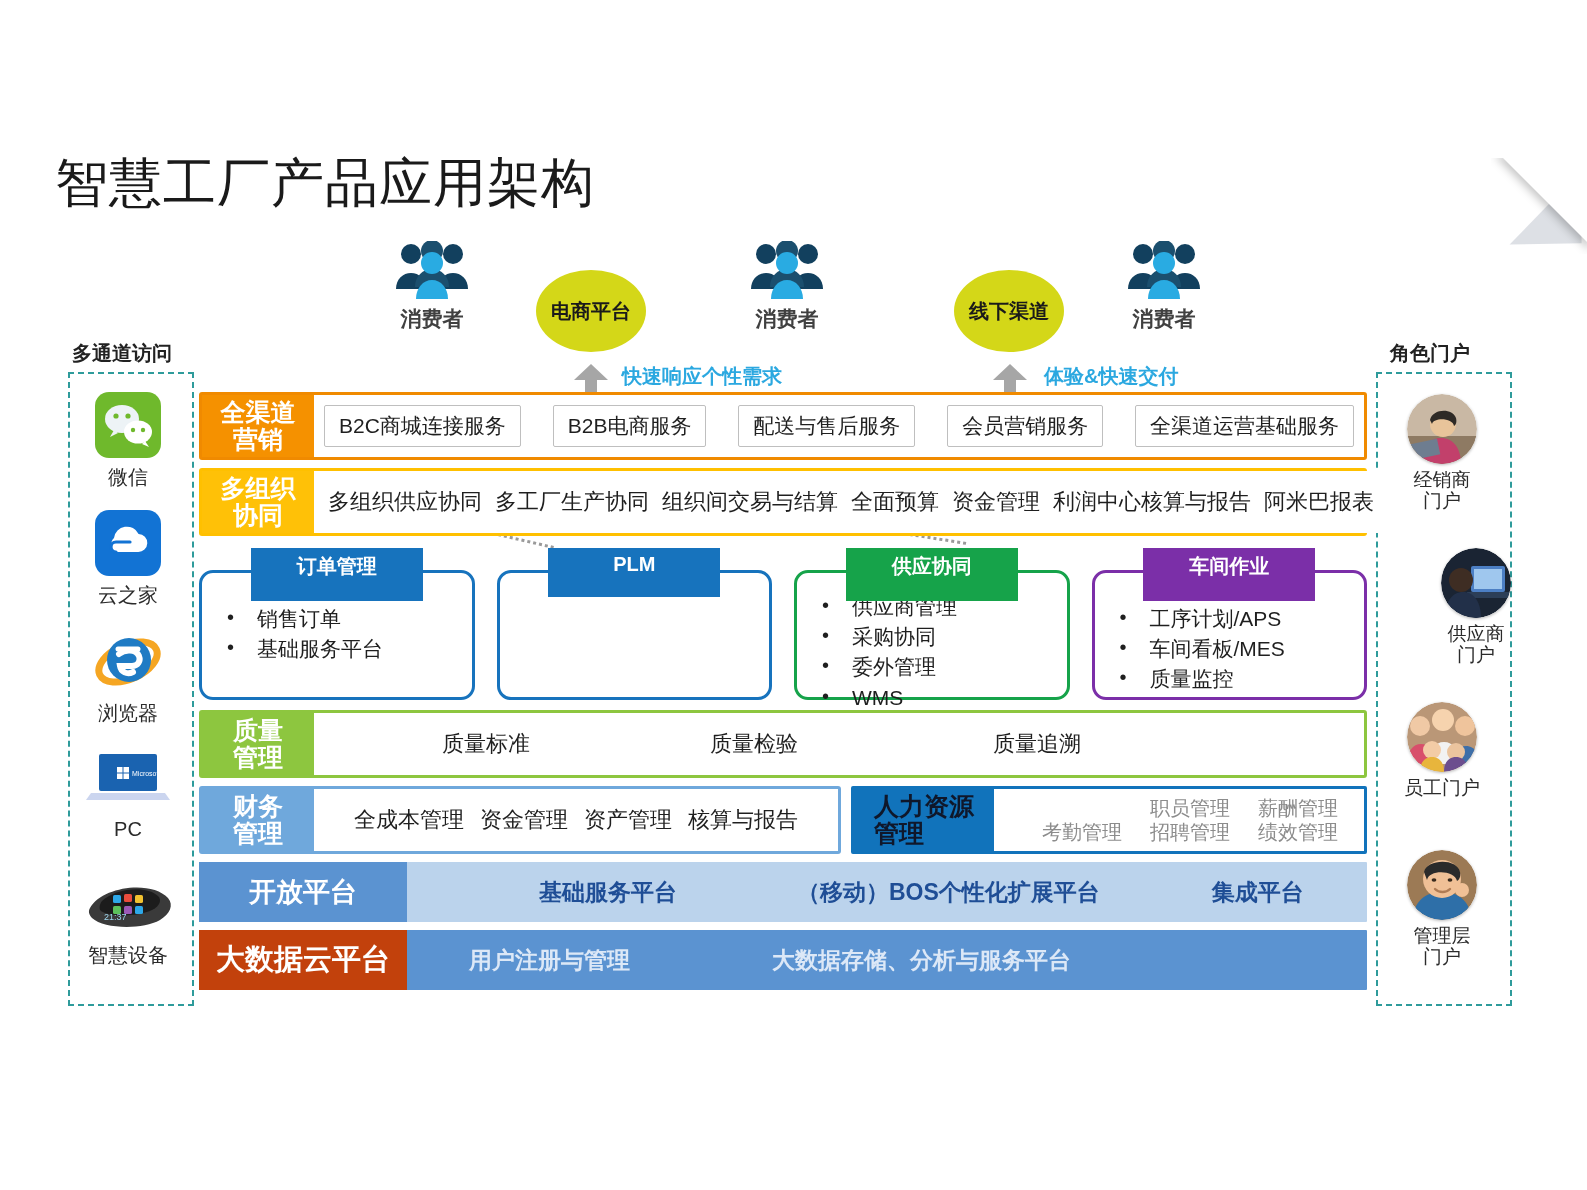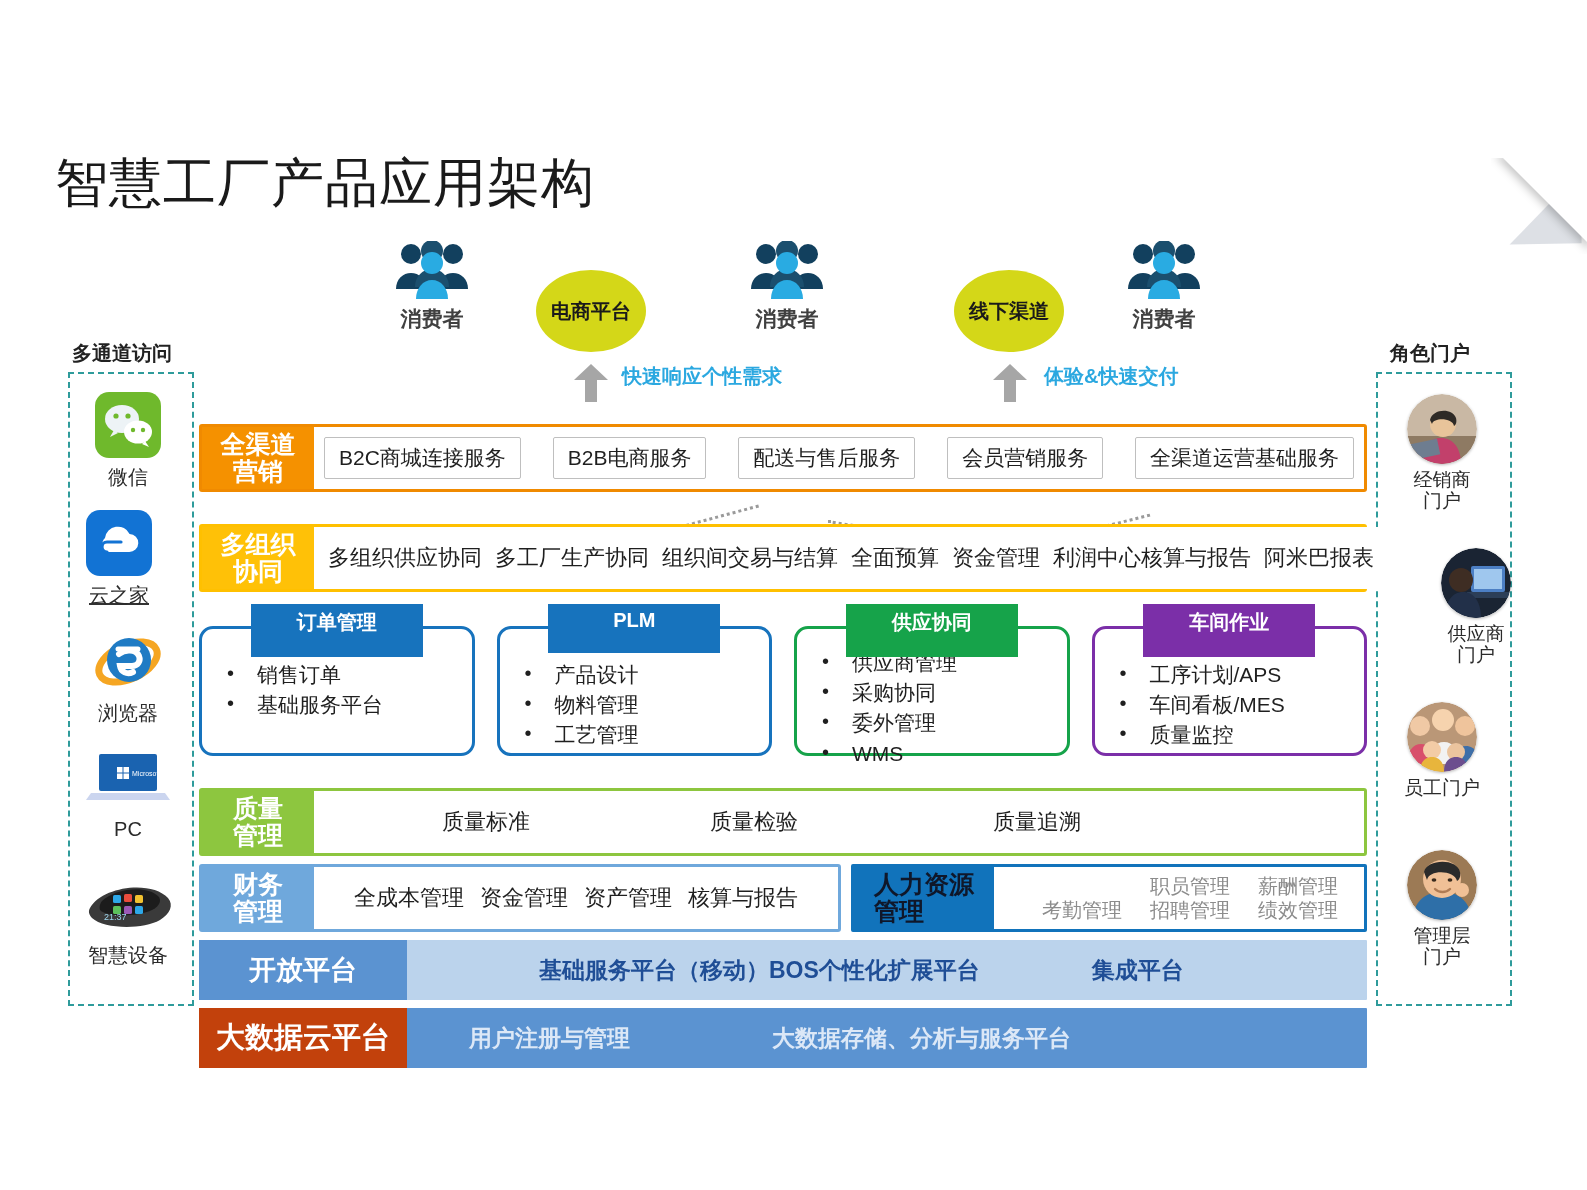--- a/index.html
+++ b/index.html
@@ -81,21 +81,21 @@
     display:block;margin-top:5px;font-size:19px;color:#2b2b2b;line-height:1.12;
   }
   .avatar{
     width:70px;height:70px;border-radius:50%;margin:0 auto;display:block;
     box-shadow:0 1px 3px rgba(0,0,0,.28);overflow:hidden;
   }
 
   
   .stack{position:absolute;left:199px;top:392px;width:1168px;}
 
-  .band{position:relative;display:flex;align-items:stretch;margin-bottom:8px;margin-top:32px;}
+  .band{position:relative;display:flex;align-items:stretch;margin-bottom:8px;}
   .band .tag{
     flex:0 0 112px;display:flex;flex-direction:column;align-items:center;justify-content:center;
     color:#fff;font-weight:bold;font-size:25px;line-height:1.08;text-align:center;
   }
   .band .body{
     flex:1 1 auto;background:#fff;display:flex;align-items:center;
   }
 
   
   .band-omni{border:3px solid #F08A00;border-radius:3px;height:62px;}
@@ -168,21 +168,21 @@
     padding-right:12px;white-space:nowrap;}
   .hr-line span{display:inline-block;width:108px;text-align:center;}
 
   
   .band-open{height:60px;display:flex;background:#BBD3EC;border-radius:1px;margin-bottom:8px;}
   .band-open .tag{flex:0 0 208px;background:#5B93D1;color:#fff;font-weight:bold;font-size:27px;
     display:flex;align-items:center;justify-content:center;}
   .band-open .body{flex:1;display:flex;align-items:center;color:#1F4E96;font-weight:bold;font-size:23px;}
   .band-open .oi{white-space:nowrap;}
   .band-open .oi:nth-child(1){margin-left:132px;}
-  .band-open .oi:nth-child(2){}
+  .band-open .oi:nth-child(2){margin-left:120px;}
   .band-open .oi:nth-child(3){margin-left:112px;}
 
   
   .band-big{height:60px;display:flex;background:#5B93D1;border-radius:1px;}
   .band-big .tag{flex:0 0 208px;background:#c2410c;color:#fff;font-weight:bold;font-size:29px;
     display:flex;align-items:center;justify-content:center;}
   .band-big .body{flex:1;display:flex;align-items:center;color:#DCE8F7;font-weight:bold;font-size:23px;}
   .band-big .bi{white-space:nowrap;}
   .band-big .bi:nth-child(1){margin-left:62px;}
   .band-big .bi:nth-child(2){margin-left:142px;}
@@ -288,21 +288,21 @@
           <circle cx="33" cy="24" r="2.6" fill="#6FB92C"></circle>
         <ellipse cx="43" cy="40" rx="14" ry="11.5" fill="#FFFFFF"></ellipse>
         <path d="M50 49l4 6-7-3z" fill="#FFFFFF"></path>
         <circle cx="38" cy="38" r="2.2" fill="#6FB92C"></circle>
           <circle cx="48" cy="38" r="2.2" fill="#6FB92C"></circle>
       </svg>
     </span>
     <span class="cap">微信</span>
   </div>
 
-  <div class="chanitem" style="left:59px;top:510px;text-decoration:underline;">
+  <div class="chanitem" style="left:68px;top:510px;">
     <span>
       <svg width="66" height="66" viewBox="0 0 66 66" xmlns="http://www.w3.org/2000/svg">
         <rect x="0" y="0" width="66" height="66" rx="14" fill="#1273D4"></rect>
         <path d="M21 42h22a9 9 0 0 0 .6-18 13 13 0 0 0-24.6 4A8.5 8.5 0 0 0 21 42z" fill="#FFFFFF"></path>
         <path d="M21 42c-3 0-5-2-5-5s2-5 5-5h14" fill="none" stroke="#1273D4" stroke-width="3.2" stroke-linecap="round"></path>
       </svg>
     </span>
     <span class="cap">云之家</span>
   </div>
 
@@ -483,25 +483,20 @@
         <div class="cap">订单管理</div>
         <ul>
           <li>销售订单</li>
           <li>基础服务平台</li>
         </ul>
       </div>
 
       <div class="module m-plm">
         <div class="frame"></div>
         <div class="cap">PLM</div>
-        <ul>
-          <li>产品设计</li>
-          <li>物料管理</li>
-          <li>工艺管理</li>
-        </ul>
       </div>
 
       <div class="module m-supply">
         <div class="frame"></div>
         <div class="cap">供应协同</div>
         <ul style="top:44px;">
           <li>供应商管理</li>
           <li>采购协同</li>
           <li>委外管理</li>
           <li>WMS</li>

